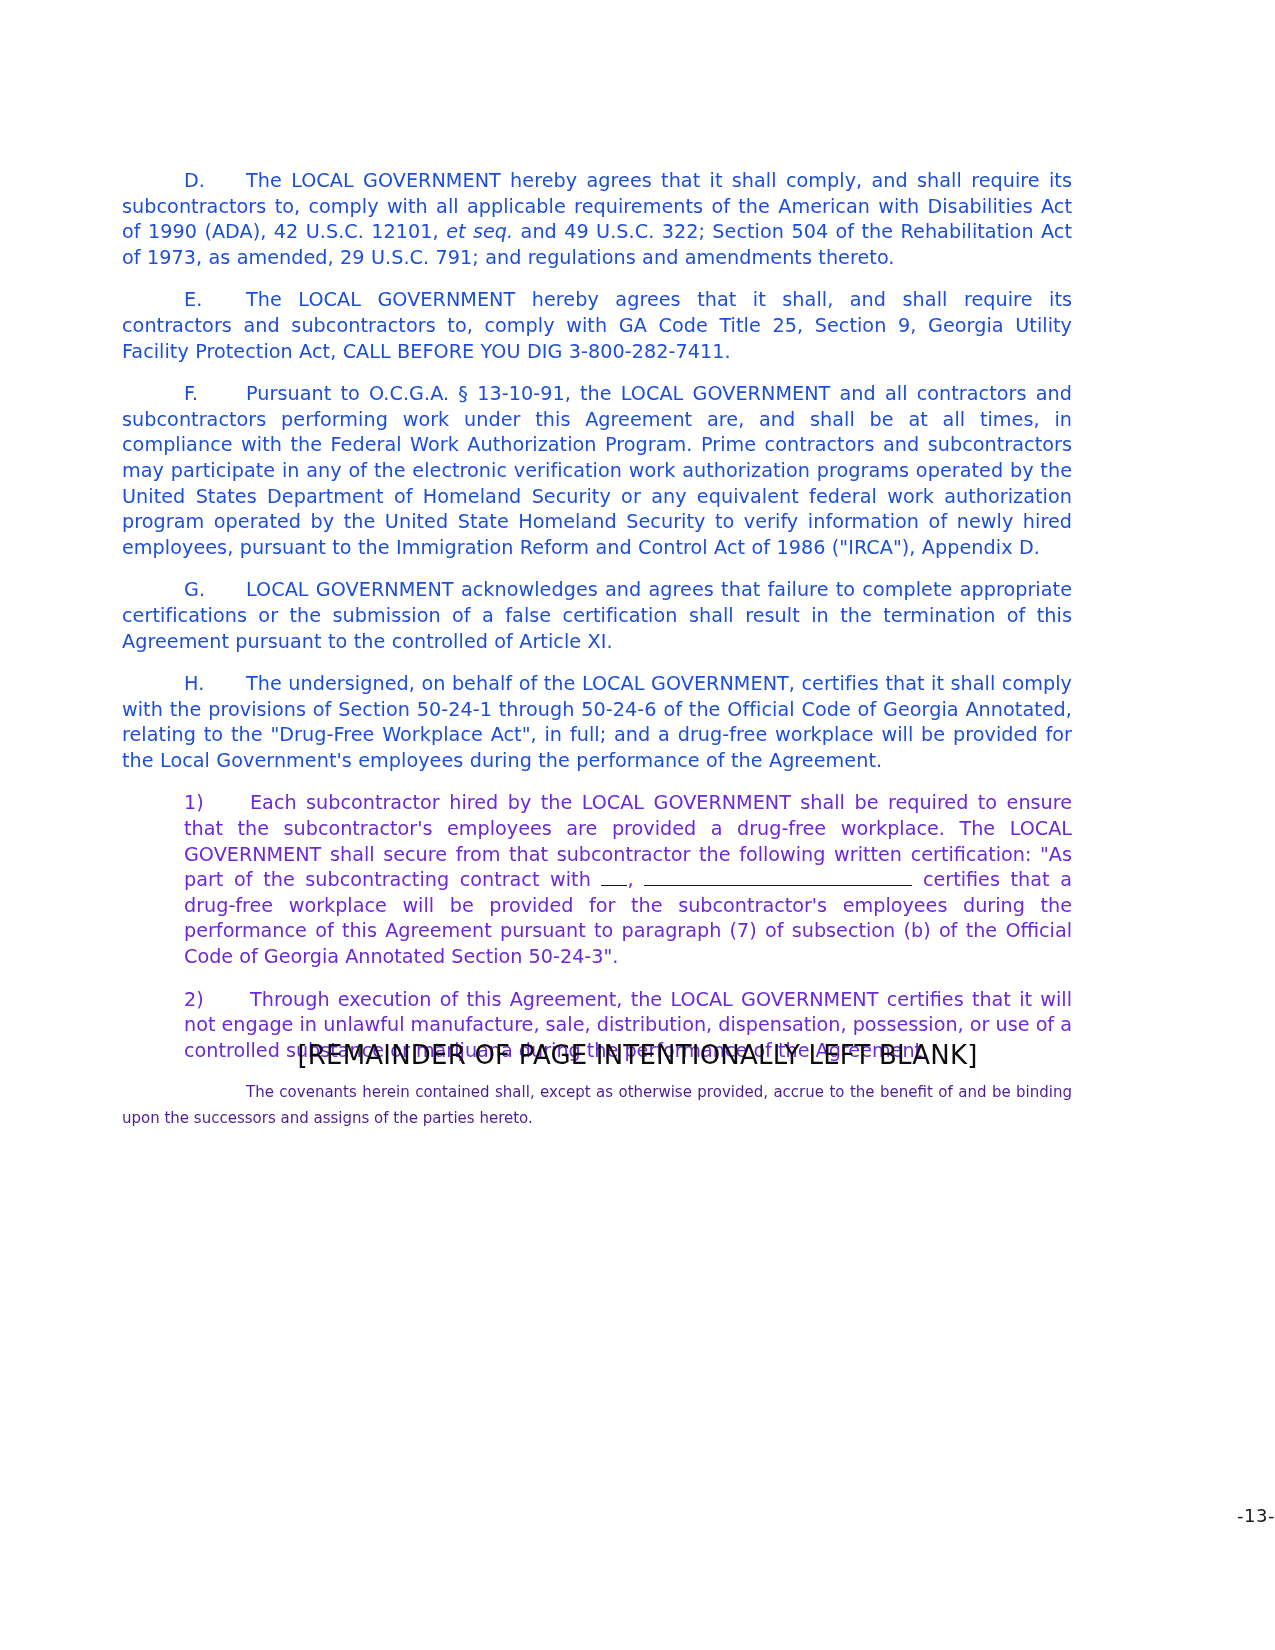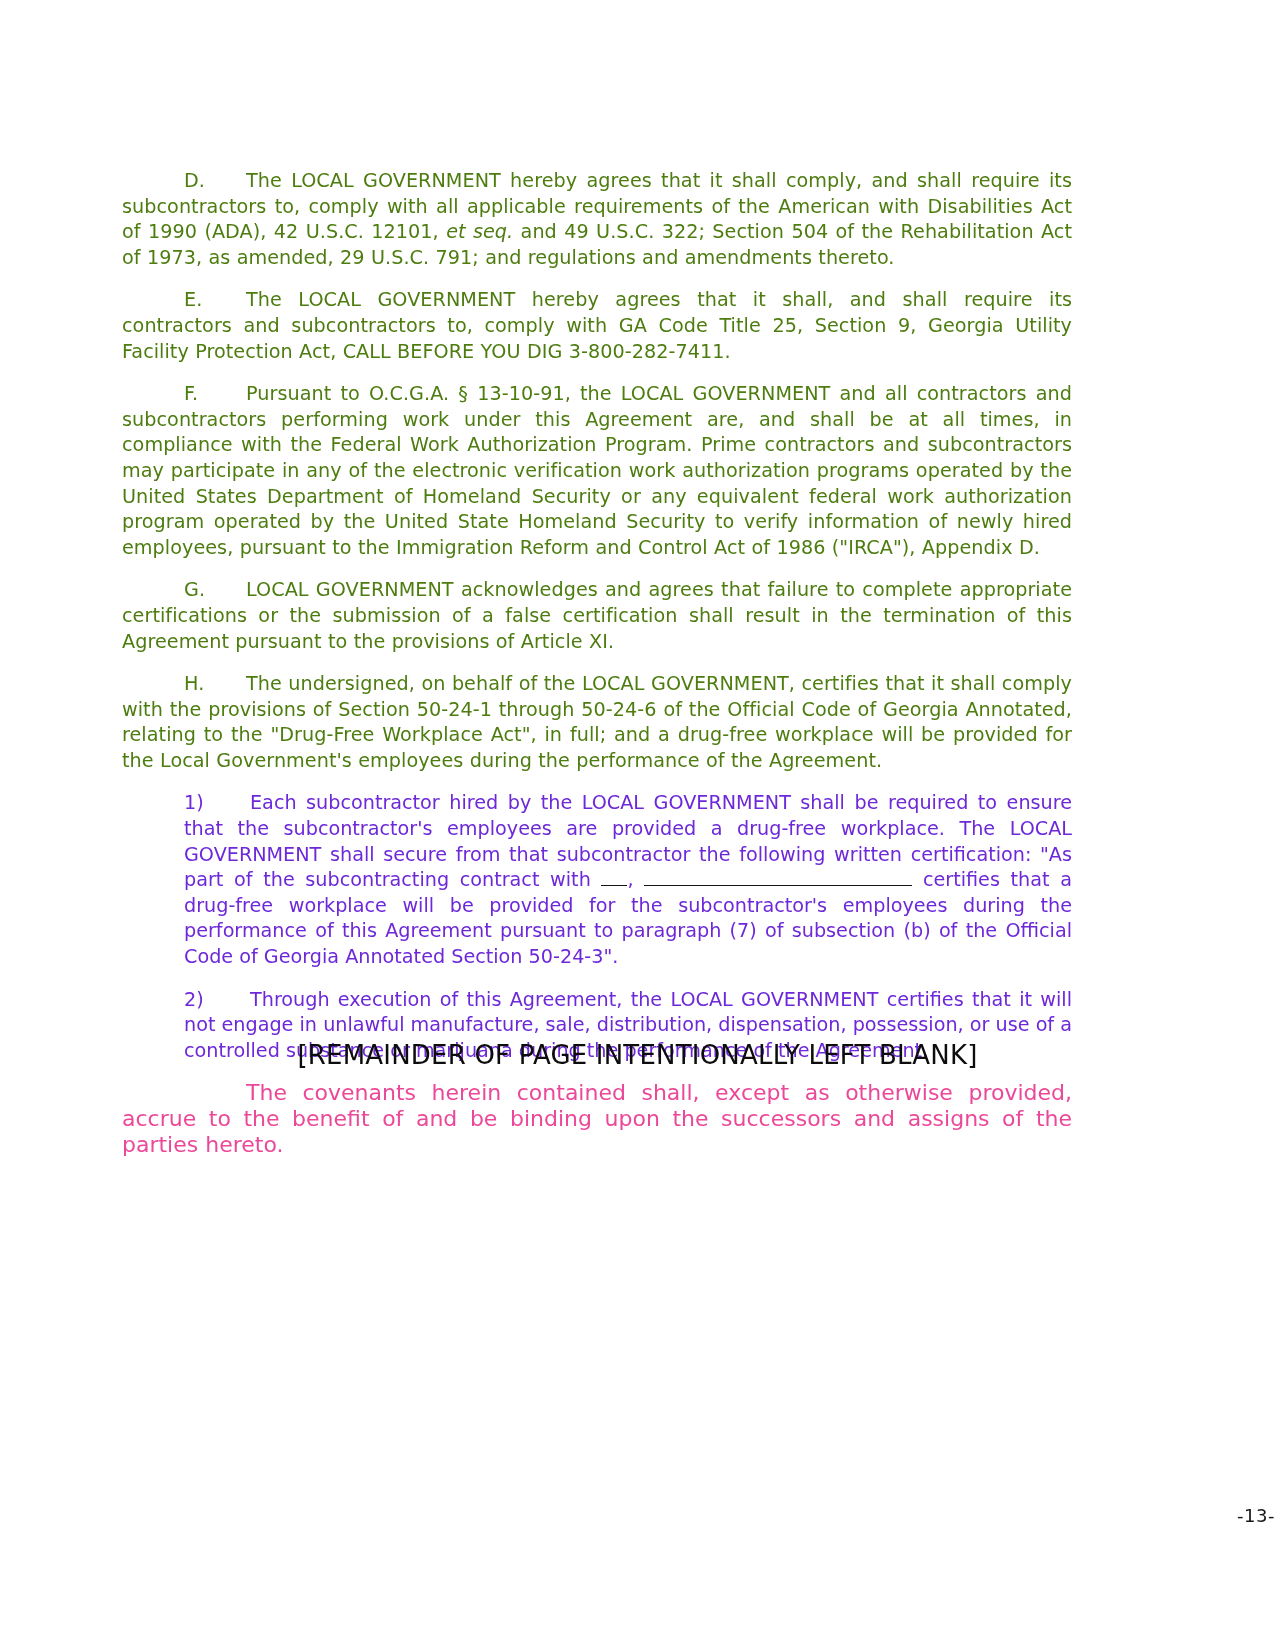--- a/index.html
+++ b/index.html
@@ -26,21 +26,21 @@
     width: 950px;
   }
   p.para {
     margin: 0 0 17px 0;
     text-align: justify;
     text-justify: inter-word;
     font-size: 19.2px;
     line-height: 25.6px;
     letter-spacing: 0.05px;
     word-spacing: 0.2px;
-    color: #4d7c0f;
+    color: #1d4ed8;
   }
   .marker {
     display: inline-block;
     width: 62px;
     margin-left: 62px;
   }
   .marker-num {
     display: inline-block;
     width: 66px;
   }
@@ -48,23 +48,23 @@
     margin: 0 0 17px 0;
     padding-left: 62px;
     text-align: justify;
     font-size: 19.2px;
     line-height: 25.6px;
     color: #6d28d9;
   }
   p.closing {
     margin: 0 0 11px 0;
     text-align: justify;
-    font-size: 22px;
+    font-size: 15px;
     line-height: 25.6px;
-    color: #ec4899;
+    color: #4c1d95;
   }
   .blankline {
     display: inline-block;
     border-bottom: 1.5px solid #151515;
     vertical-align: baseline;
     height: 14px;
   }
   .bl-short { width: 26px; }
   .bl-long { width: 268px; }
   .notice {
@@ -98,21 +98,21 @@
 <div class="page">
 
   <div class="content">
 
     <p class="para"><span class="marker">D.</span><span>The LOCAL GOVERNMENT hereby agrees that it shall comply, and shall require its subcontractors to, comply with all applicable requirements of the American with Disabilities Act of 1990 (ADA), 42 U.S.C. 12101, </span><em class="ital">et seq.</em><span> and 49 U.S.C. 322; Section 504 of the Rehabilitation Act of 1973, as amended, 29 U.S.C. 791; and regulations and amendments thereto.</span></p>
 
     <p class="para"><span class="marker">E.</span><span>The LOCAL GOVERNMENT hereby agrees that it shall, and shall require its contractors and subcontractors to, comply with GA Code Title 25, Section 9, Georgia Utility Facility Protection Act, CALL BEFORE YOU DIG 3-800-282-7411.</span></p>
 
     <p class="para"><span class="marker">F.</span><span>Pursuant to O.C.G.A. § 13-10-91, the LOCAL GOVERNMENT and all contractors and subcontractors performing work under this Agreement are, and shall be at all times, in compliance with the Federal Work Authorization Program.  Prime contractors and subcontractors may participate in any of the electronic verification work authorization programs operated by the United States Department of Homeland Security or any equivalent federal work authorization program operated by the United State Homeland Security to verify information of newly hired employees, pursuant to the Immigration Reform and Control Act of 1986 ("IRCA"), Appendix D.</span></p>
 
-    <p class="para"><span class="marker">G.</span><span>LOCAL GOVERNMENT acknowledges and agrees that failure to complete appropriate certifications or the submission of a false certification shall result in the termination of this Agreement pursuant to the provisions of Article XI.</span></p>
+    <p class="para"><span class="marker">G.</span><span>LOCAL GOVERNMENT acknowledges and agrees that failure to complete appropriate certifications or the submission of a false certification shall result in the termination of this Agreement pursuant to the controlled of Article XI.</span></p>
 
     <p class="para"><span class="marker">H.</span><span>The undersigned, on behalf of the LOCAL GOVERNMENT, certifies that it shall comply with the provisions of Section 50-24-1 through 50-24-6 of the Official Code of Georgia Annotated, relating to the "Drug-Free Workplace Act", in full; and a drug-free workplace will be provided for the Local Government's employees during the performance of the Agreement.</span></p>
 
     <p class="sub"><span class="marker-num">1)</span><span>Each subcontractor hired by the LOCAL GOVERNMENT shall be required to ensure that the subcontractor's employees are provided a drug-free workplace.  The LOCAL GOVERNMENT shall secure from that subcontractor the following written certification:  "As part of the subcontracting contract with </span><span class="blankline bl-short"></span><span>, </span><span class="blankline bl-long"></span><span> certifies that a drug-free workplace will be provided for the subcontractor's employees during the performance of this Agreement pursuant to paragraph (7) of subsection (b) of the Official Code of Georgia Annotated Section 50-24-3".</span></p>
 
     <p class="sub"><span class="marker-num">2)</span><span>Through execution of this Agreement, the LOCAL GOVERNMENT certifies that it will not engage in unlawful manufacture, sale, distribution, dispensation, possession, or use of a controlled substance or marijuana during the performance of the Agreement.</span></p>
 
     <p class="closing"><span class="marker"></span><span>The covenants herein contained shall, except as otherwise provided, accrue to the benefit of and be binding upon the successors and assigns of the parties hereto.</span></p>
 
   </div>

